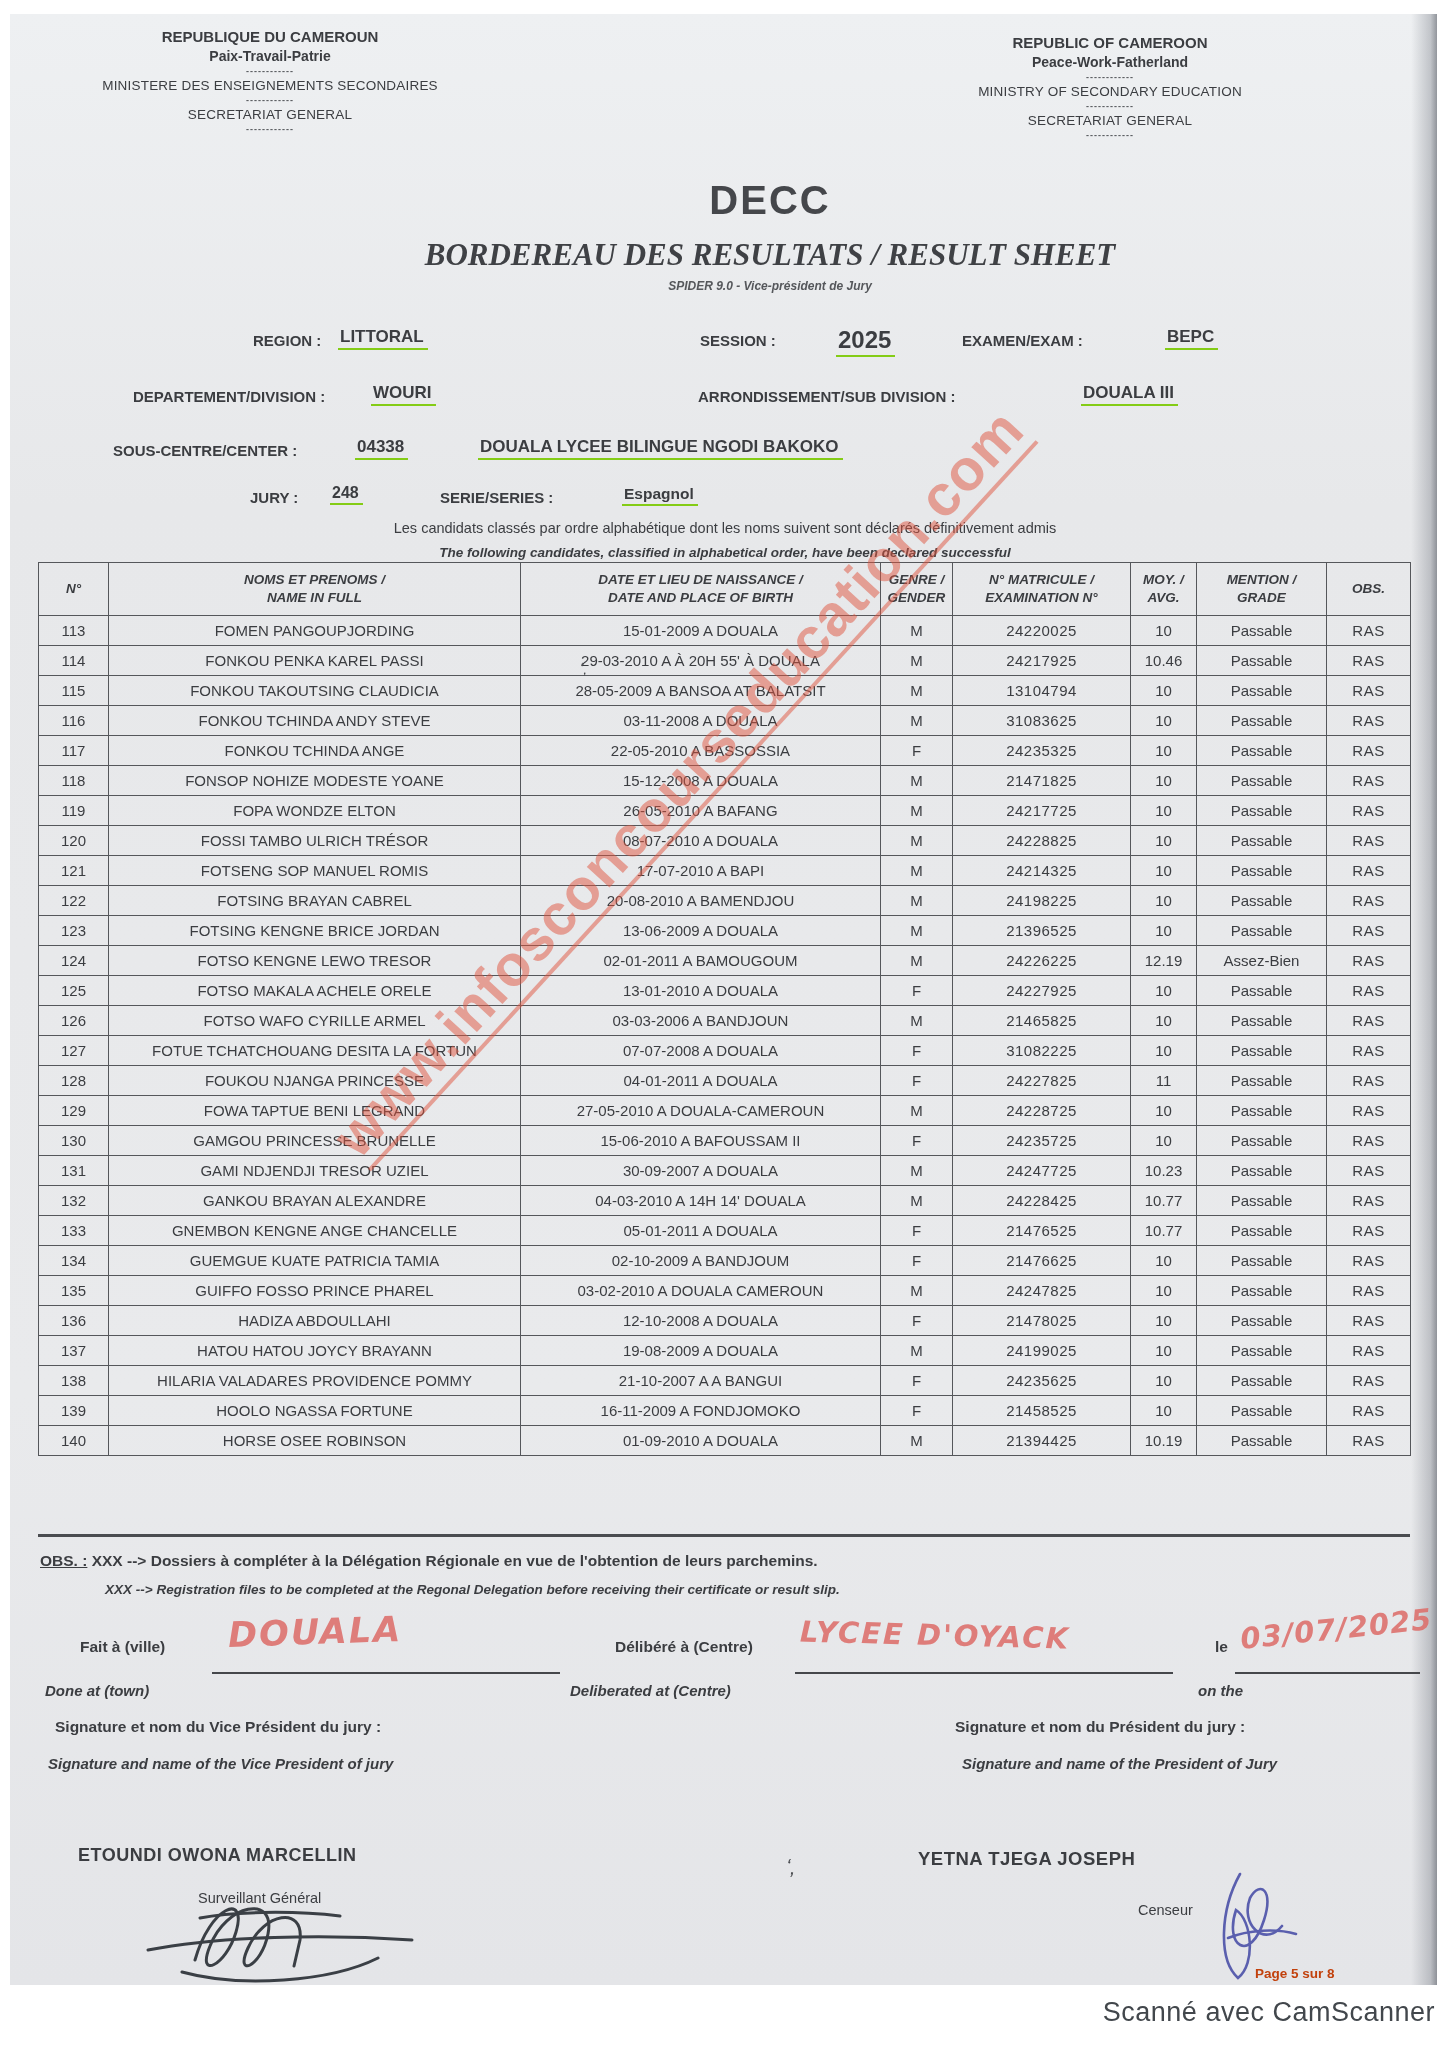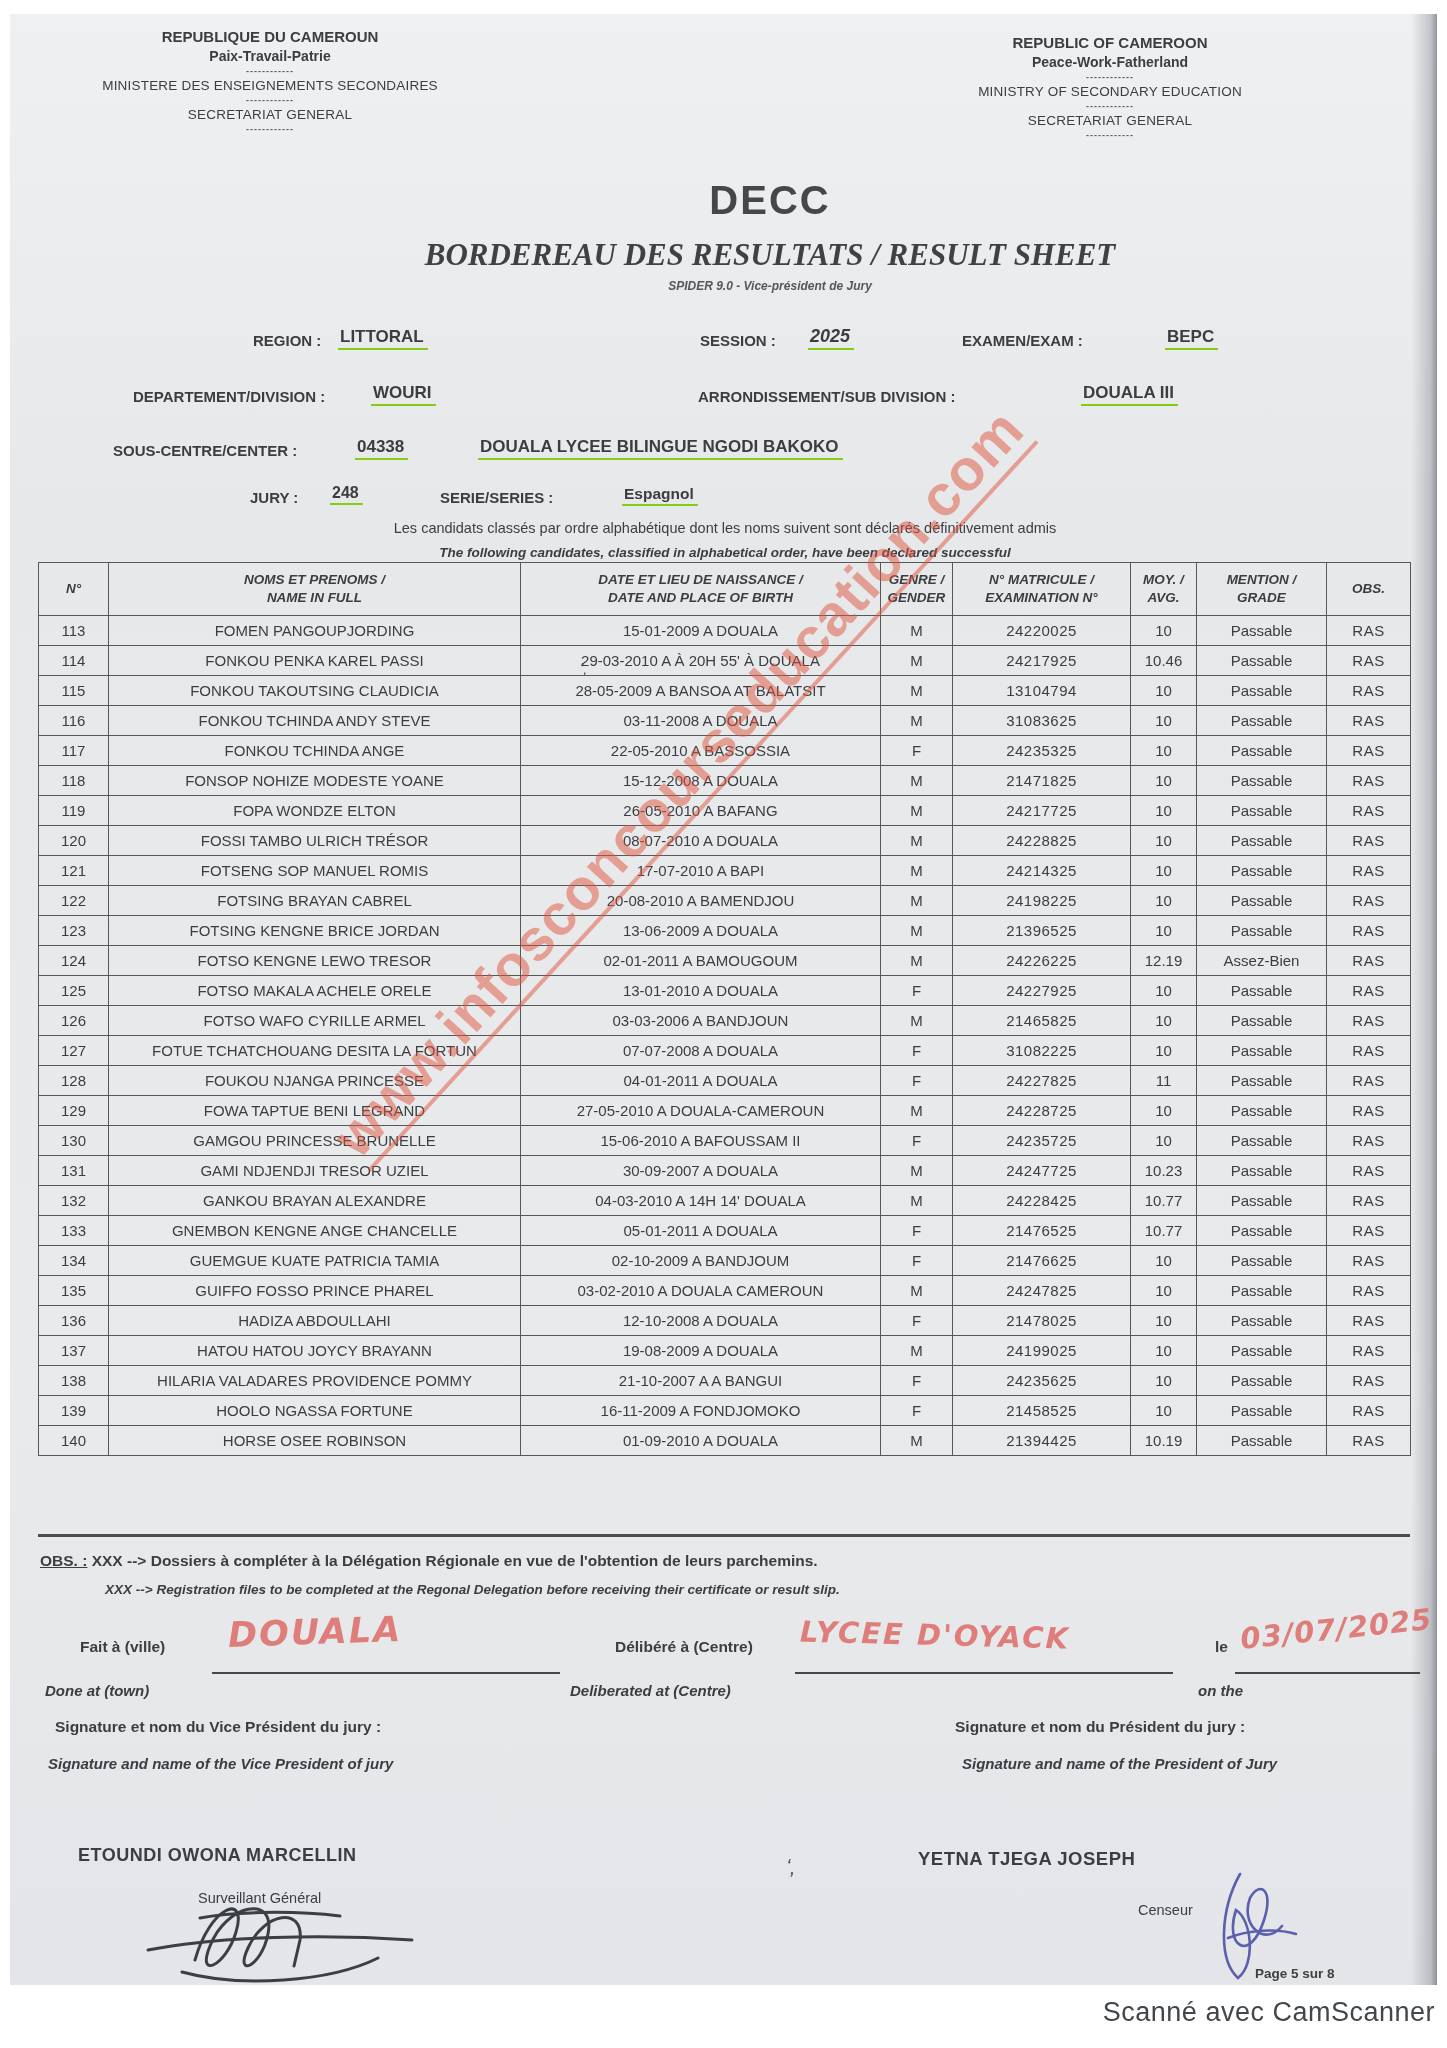--- a/index.html
+++ b/index.html
@@ -42,21 +42,21 @@
   .lbl-it{position:absolute;font-weight:bold;font-style:italic;font-size:15px;white-space:nowrap;}
   .handwriting{position:absolute;font-family:"DejaVu Sans",sans-serif;font-style:italic;font-weight:bold;
                color:#dd6f6b;opacity:.88;white-space:nowrap;letter-spacing:2px;}
   .blank-line{position:absolute;height:2px;background:#45474b;}
   .sig-name{position:absolute;font-weight:bold;font-size:18px;letter-spacing:.5px;white-space:nowrap;}
   .sig-title{position:absolute;font-size:14.5px;white-space:nowrap;}
   .watermark{position:absolute;left:185px;top:752px;width:980px;text-align:center;
              transform:rotate(-47.5deg);pointer-events:none;z-index:5;}
   .watermark span{font-size:58px;font-weight:bold;color:rgba(224,84,62,.5);letter-spacing:1px;
              text-decoration:underline;text-decoration-thickness:4px;text-underline-offset:12px;}
-  .page-num{position:absolute;left:1255px;top:1966px;font-size:13.5px;font-weight:bold;color:#404040;}
+  .page-num{position:absolute;left:1255px;top:1966px;font-size:13.5px;font-weight:bold;color:#c2410c;}
   .footer-strip{position:absolute;left:0;top:1985px;width:1447px;height:47px;background:#ffffff;}
   .camscanner{position:absolute;right:12px;top:12px;font-size:27px;color:#42474c;letter-spacing:.5px;}
   svg.sig{position:absolute;z-index:6;}
   .ink-mark{position:absolute;font-size:20px;color:#4a4c50;}
 </style>
 </head>
 <body>
 
 <div class="page">
   <div class="scan">
@@ -85,21 +85,21 @@
 
   <div class="title-block">
     <div class="decc">DECC</div>
     <div class="main-title">BORDEREAU DES RESULTATS / RESULT SHEET</div>
     <div class="sub-title">SPIDER 9.0 -  Vice-président de Jury</div>
   </div>
 
   <span class="lbl" style="left:253px;top:332px;">REGION :</span>
   <span class="val" style="left:338px;top:327px;">LITTORAL</span>
   <span class="lbl" style="left:700px;top:332px;">SESSION :</span>
-  <span class="val" style="left:808px;top:326px;font-size:18px;font-style:italic;">2025</span>
+  <span class="val" style="left:836px;top:326px;font-size:24px;">2025</span>
   <span class="lbl" style="left:962px;top:332px;">EXAMEN/EXAM :</span>
   <span class="val" style="left:1165px;top:327px;">BEPC</span>
 
   <span class="lbl" style="left:133px;top:388px;">DEPARTEMENT/DIVISION :</span>
   <span class="val" style="left:371px;top:383px;">WOURI</span>
   <span class="lbl" style="left:698px;top:388px;">ARRONDISSEMENT/SUB DIVISION :</span>
   <span class="val" style="left:1081px;top:383px;">DOUALA III</span>
 
   <span class="lbl" style="left:113px;top:442px;">SOUS-CENTRE/CENTER :</span>
   <span class="val" style="left:355px;top:437px;">04338</span>

